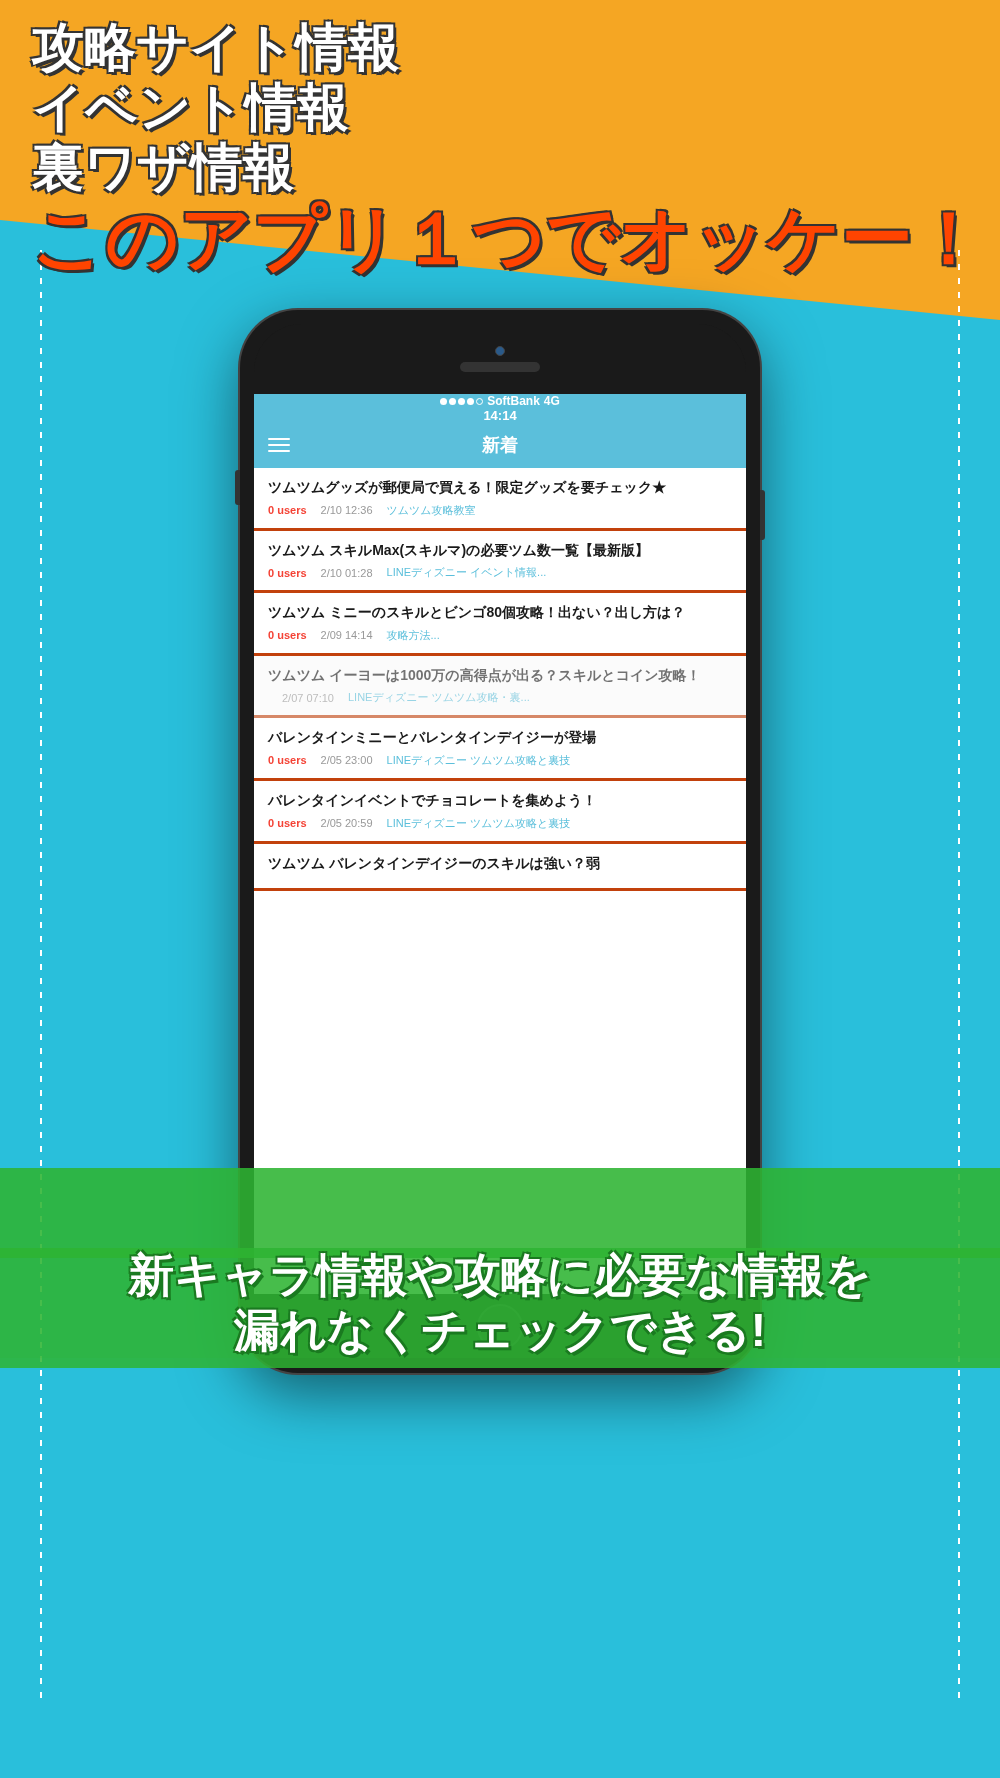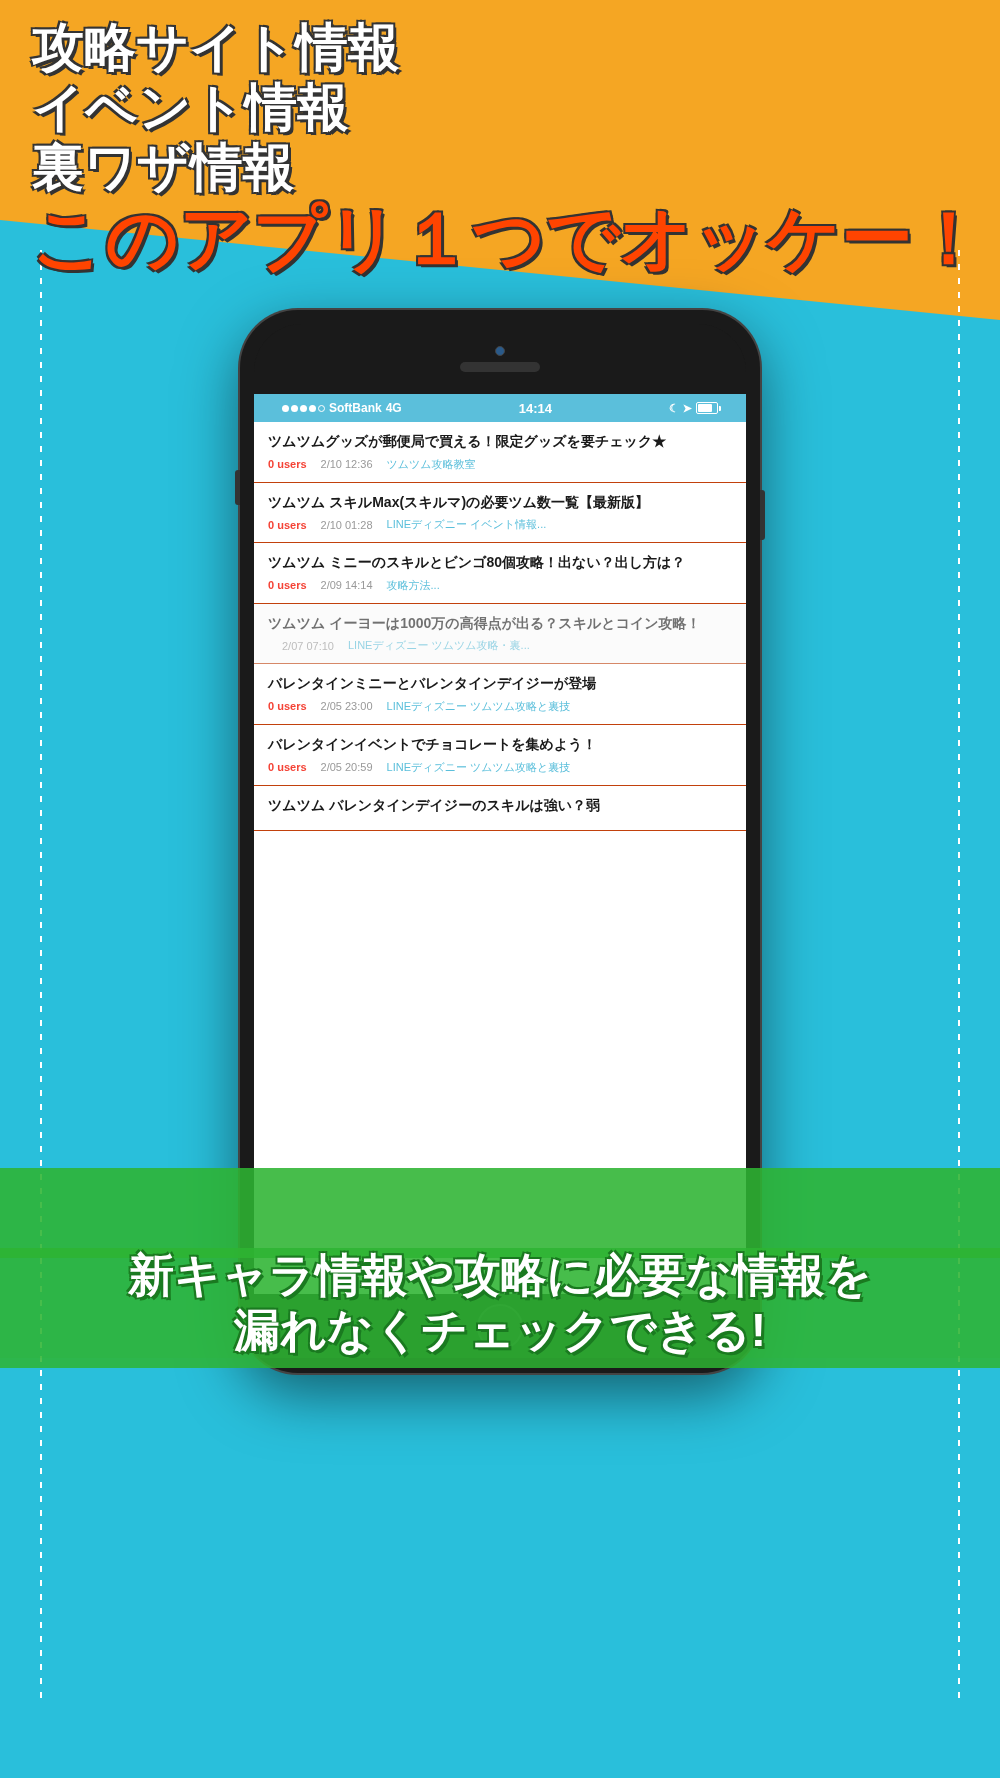--- a/index.html
+++ b/index.html
@@ -141,24 +141,25 @@
       overflow: hidden;
     }
 
     
     .status-bar {
       background: #5BBFDB;
       height: 28px;
       display: flex;
       align-items: center;
       justify-content: space-between;
-      padding: 0 28px;
+      padding: 0 12px;
       font-size: 12px;
       color: white;
       font-weight: 600;
+      flex-direction: column;
     }
     .status-left { display: flex; align-items: center; gap: 4px; }
     .status-dots { display: flex; gap: 2px; }
     .status-dot { width: 7px; height: 7px; border-radius: 50%; background: white; }
     .status-dot.empty { background: transparent; border: 1px solid white; }
     .status-center { font-size: 13px; }
     .status-right { display: flex; align-items: center; gap: 4px; font-size: 11px; }
     .battery {
       width: 22px; height: 12px;
       border: 1.5px solid white;
@@ -211,21 +212,21 @@
       font-weight: 600;
       color: white;
     }
 
     
     .content-list {
       background: #f5f5f5;
     }
     .list-item {
       background: white;
-      border-bottom: 1px solid #c2410c;
+      border-bottom: 3px solid #c2410c;
       padding: 10px 14px;
     }
     .item-title {
       font-size: 14px;
       font-weight: 600;
       color: #1a1a1a;
       line-height: 1.4;
       margin-bottom: 5px;
     }
     .item-meta {
@@ -341,20 +342,28 @@
           <div class="status-center">14:14</div>
           <div class="status-right">
             <span>☾</span>
             <span>➤</span>
             <div class="battery">
               <div class="battery-fill"></div>
             </div>
           </div>
         </div>
 
+        <div class="nav-bar">
+          <div class="nav-hamburger">
+            <span></span>
+            <span></span>
+            <span></span>
+          </div>
+          <span class="nav-title">新着</span>
+        </div>
 
         <div class="content-list">
 
           <div class="list-item">
             <div class="item-title">ツムツムグッズが郵便局で買える！限定グッズを要チェック★</div>
             <div class="item-meta">
               <span class="item-users">0 users</span>
               <span class="item-date">2/10 12:36</span>
               <span class="item-source">ツムツム攻略教室</span>
             </div>

